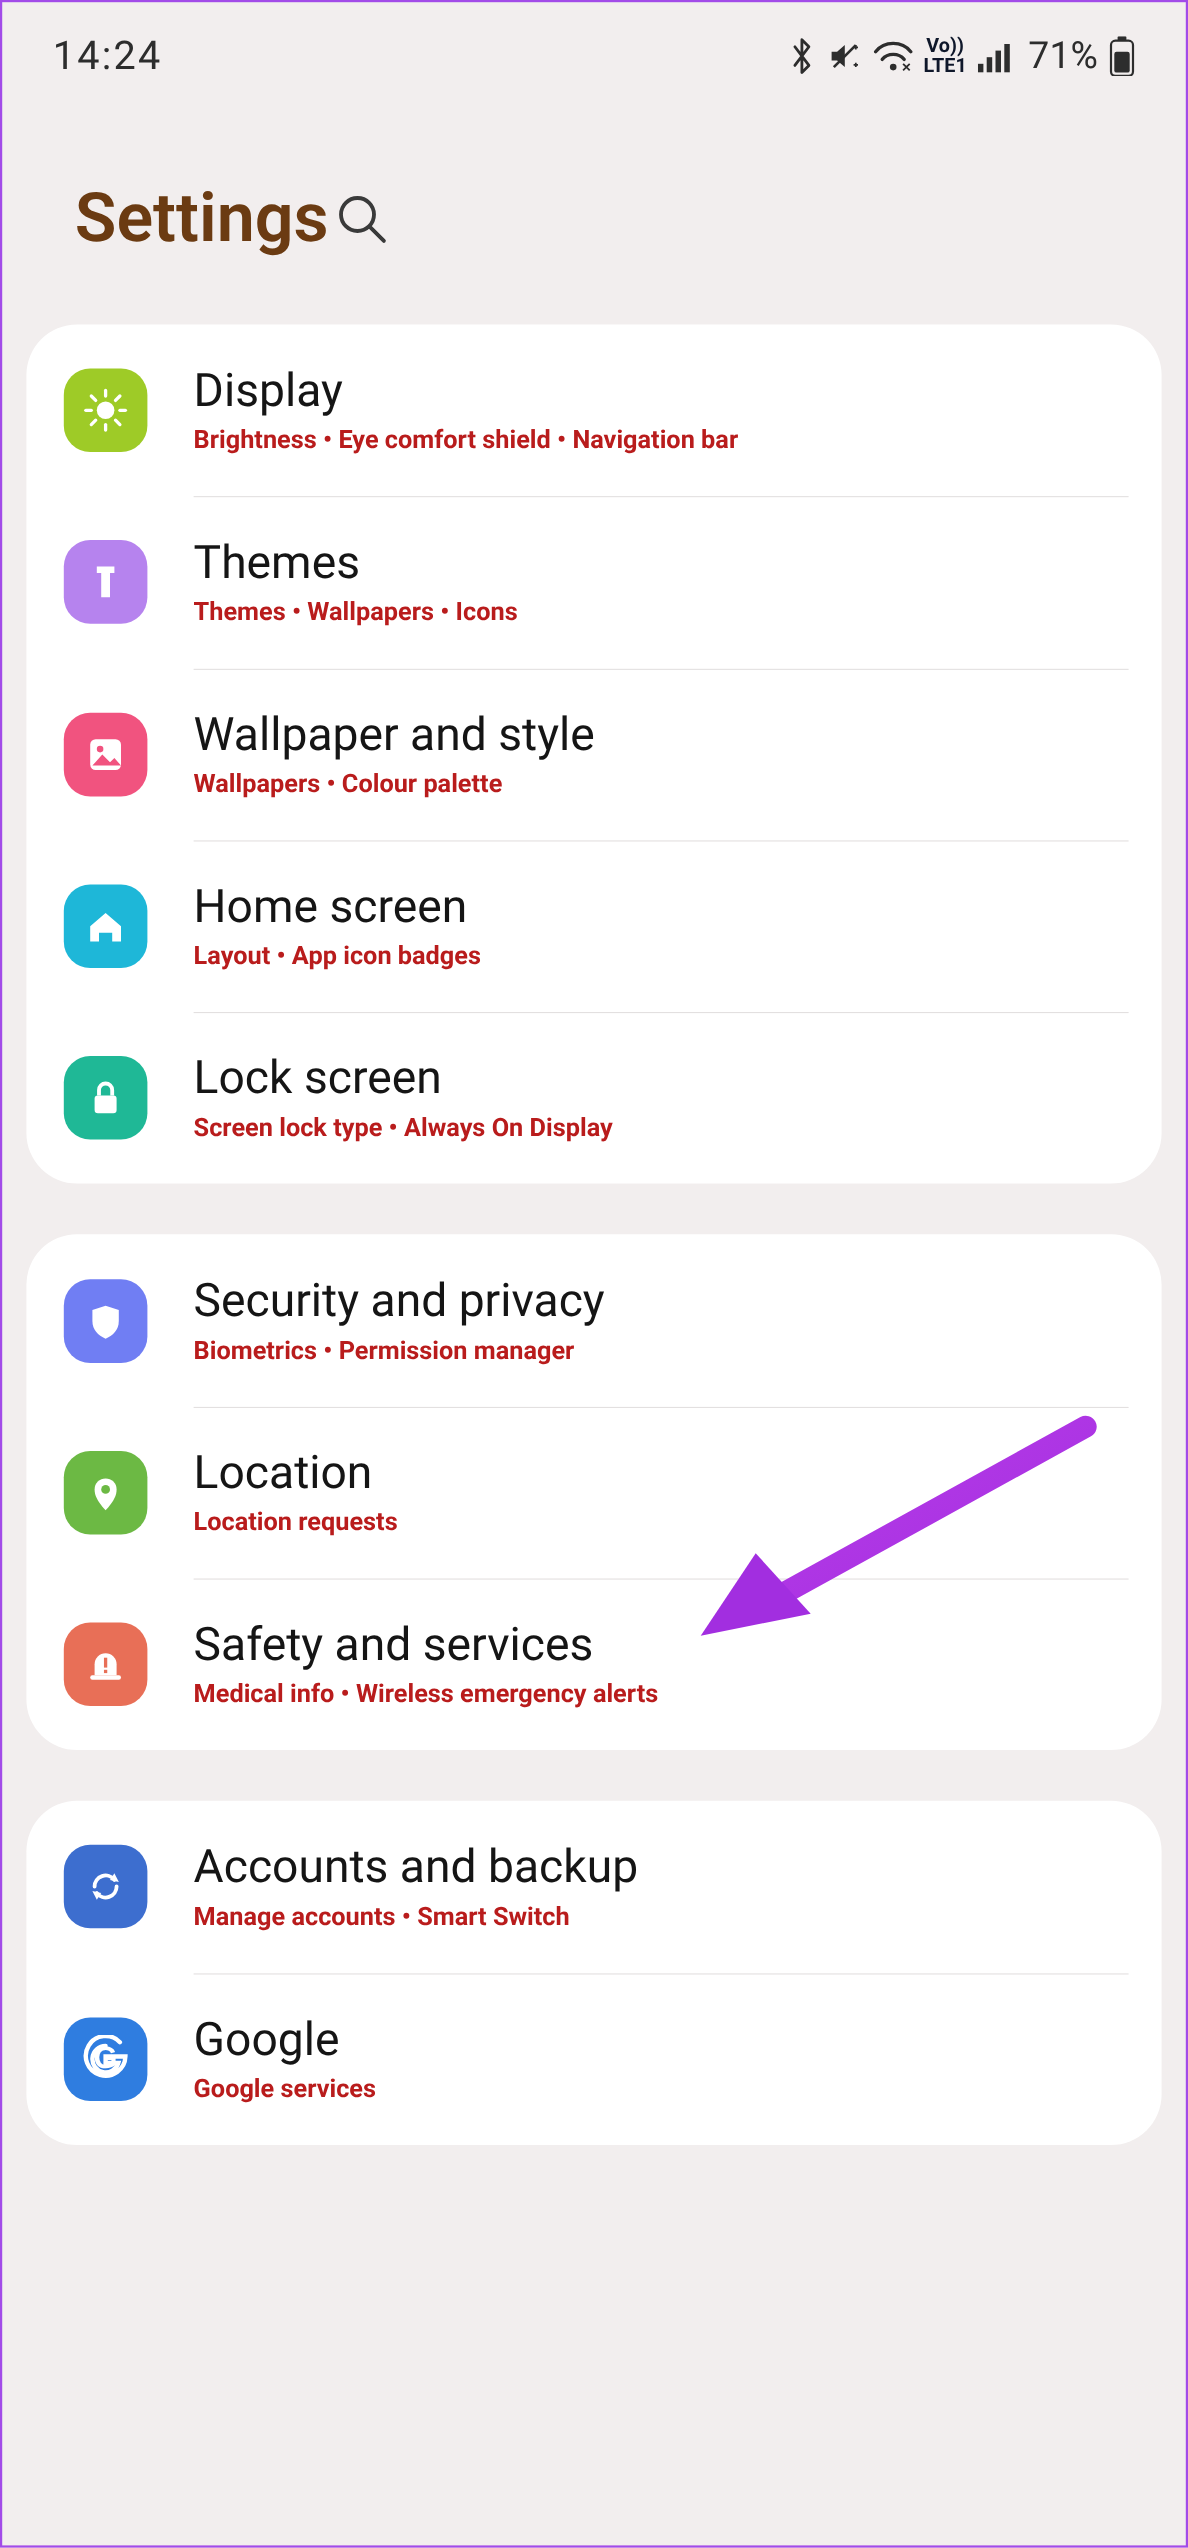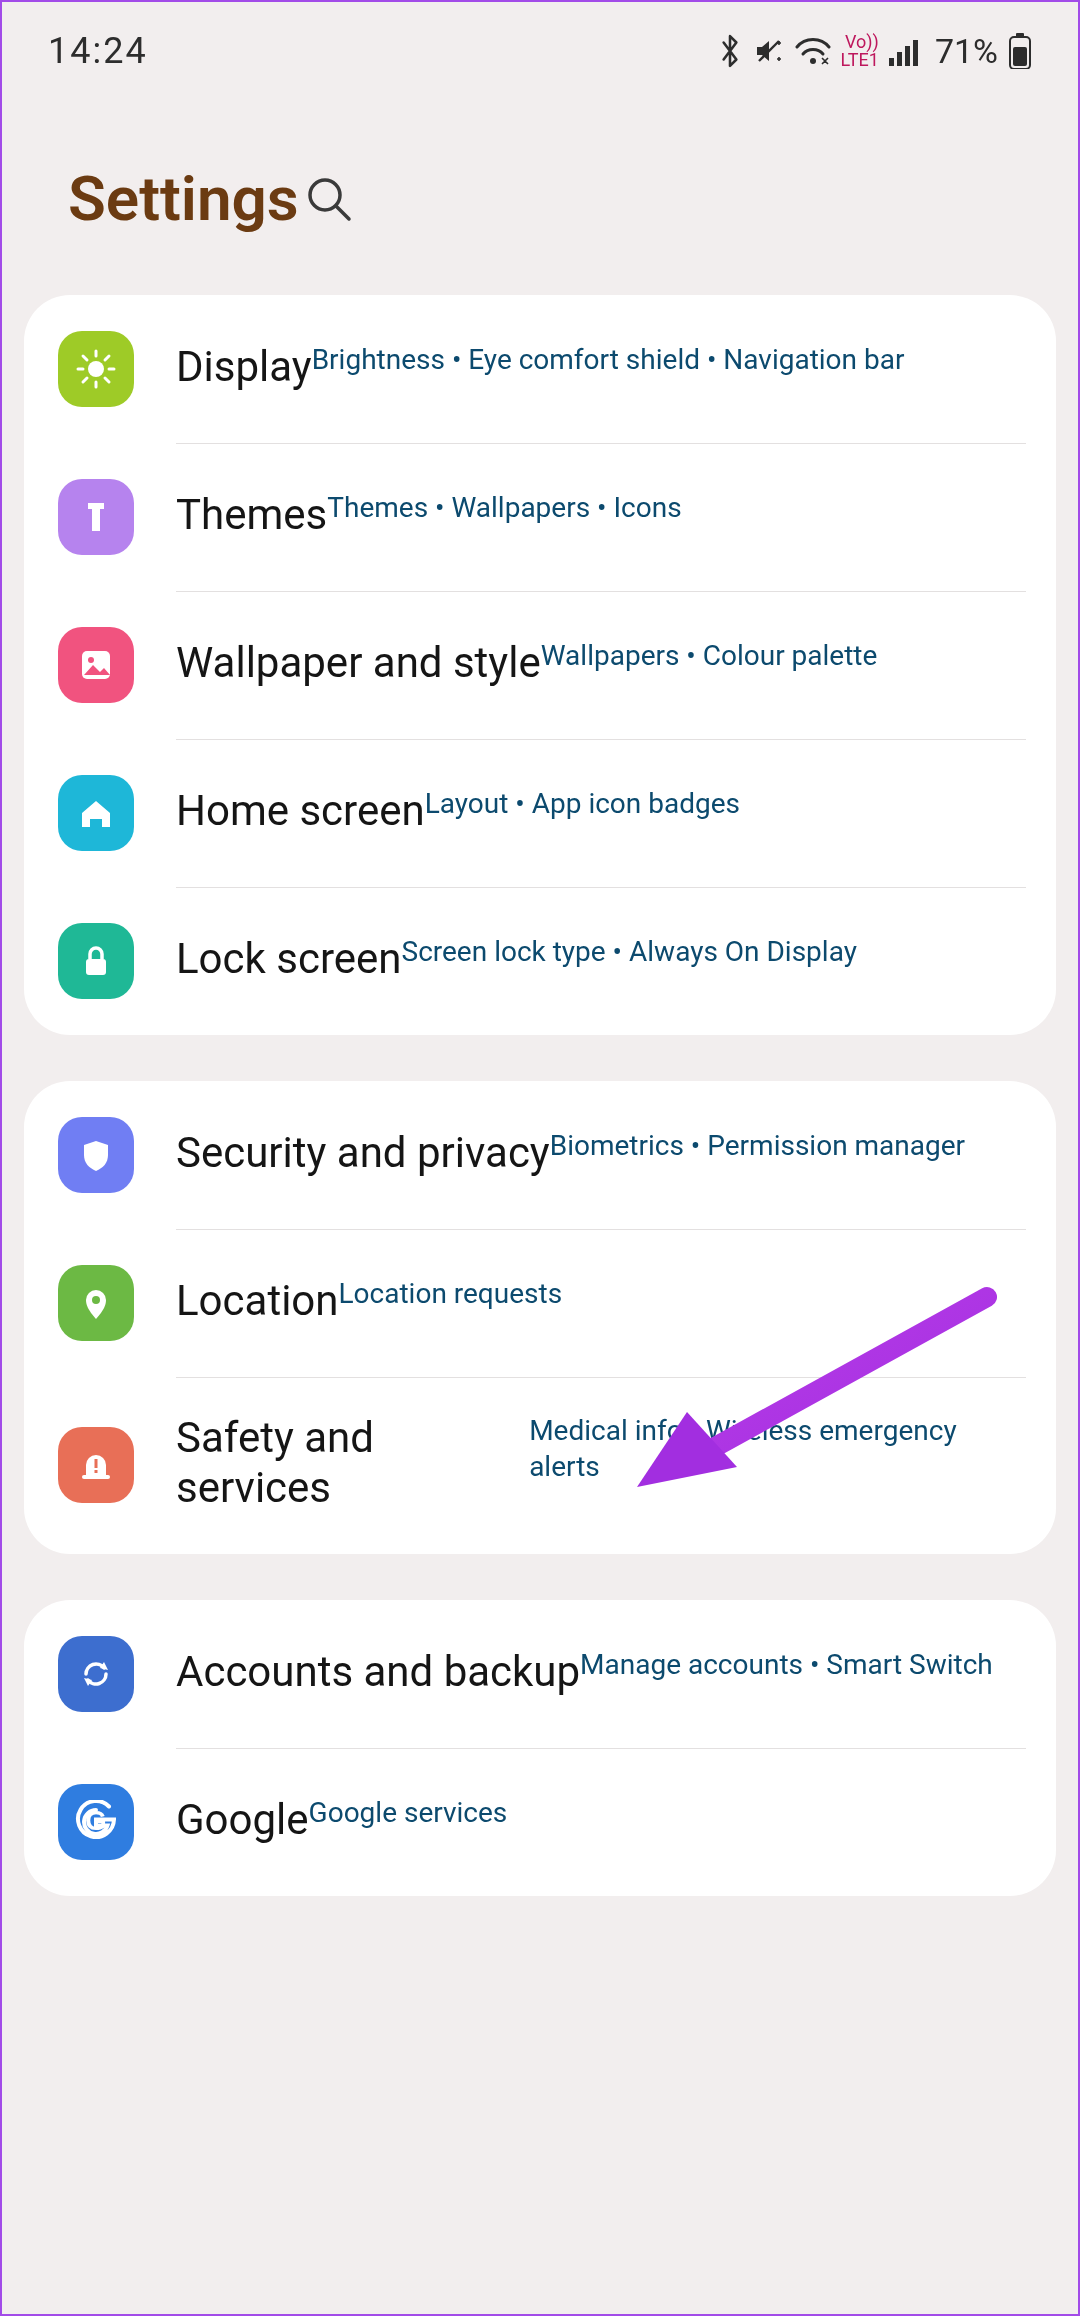--- a/index.html
+++ b/index.html
@@ -67,23 +67,23 @@
     width: 76px;
     height: 76px;
     border-radius: 24px;
     margin-right: 42px;
     display: flex;
     align-items: center;
     justify-content: center;
     flex-shrink: 0;
   }
   .icon-wrap svg { display:block; }
-  .row-text { display: flex; flex-direction: row; }
+  .row-text { display: flex; flex-direction: column; }
   .row-title { font-size: 42px; color: #151515; font-weight: 400; line-height: 1.2; margin-bottom: 4px;}
-  .row-sub { font-size: 28px; color: #0c4a6e; line-height: 1.3; }
+  .row-sub { font-size: 23px; color: #b91c1c; line-height: 1.3; font-weight: bold; }
 
   
   .arrow {
     position: absolute;
     pointer-events: none;
   }
 </style>
 </head>
 <body>
 
@@ -103,21 +103,21 @@
         </svg>
     </span>
     <span>
       <svg width="36" height="30" viewBox="0 0 36 30">
           <path d="M2 11 C10 1 26 1 34 11" fill="none" stroke="#2d2d2d" stroke-width="3" stroke-linecap="round"></path>
           <path d="M8 18 C13 12 23 12 28 18" fill="none" stroke="#2d2d2d" stroke-width="3" stroke-linecap="round"></path>
           <circle cx="18" cy="25" r="3" fill="#2d2d2d"></circle>
           <path d="M27 22 L30 25 L27 28 M33 22 L30 25 L33 28" stroke="#2d2d2d" stroke-width="1.6" fill="none"></path>
         </svg>
     </span>
-    <span style="font-size:18px;line-height:1;font-weight:400;color:#be185d;text-align:right;">Vo))<br>LTE1</span>
+    <span style="font-size:18px;line-height:1;font-weight:700;color:#0f172a;text-align:center;">Vo))<br>LTE1</span>
     <span>
       <svg width="32" height="30" viewBox="0 0 32 30">
           <rect x="0" y="22" width="5" height="8" fill="#2d2d2d"></rect>
           <rect x="8" y="16" width="5" height="14" fill="#2d2d2d"></rect>
           <rect x="16" y="10" width="5" height="20" fill="#2d2d2d"></rect>
           <rect x="24" y="4" width="5" height="26" fill="#2d2d2d"></rect>
         </svg>
     </span>
     <span class="battery-pct">71%</span>
     <span>

